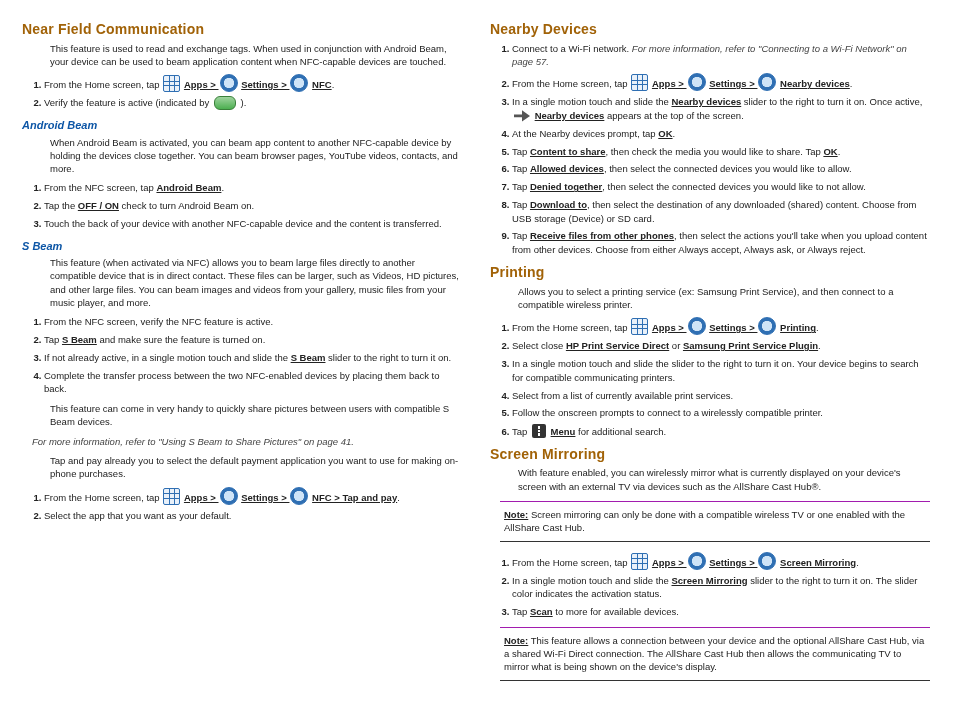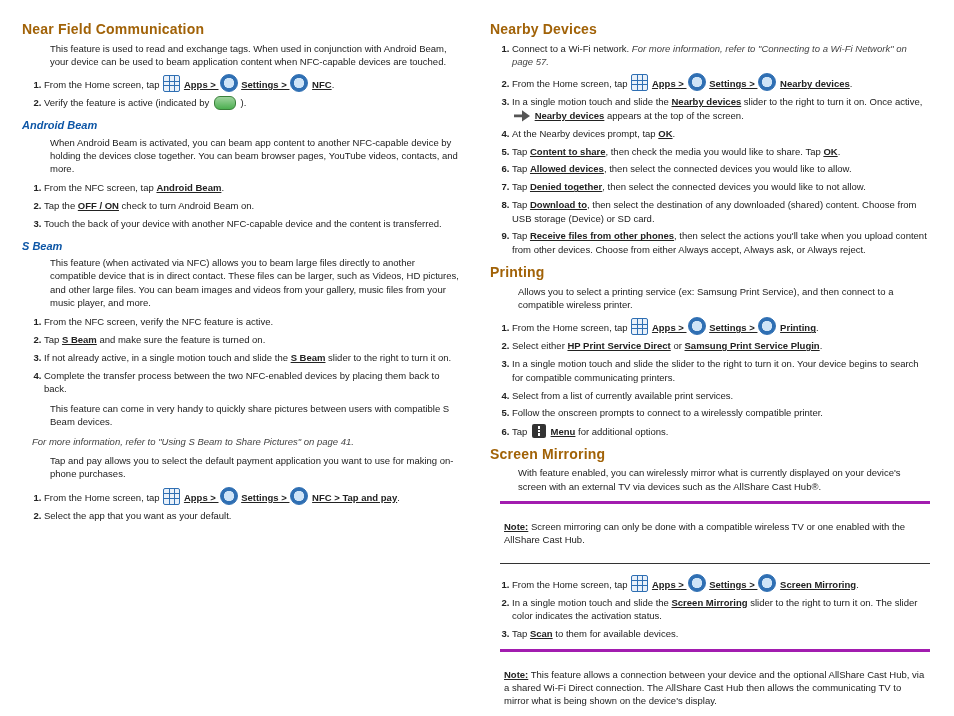--- a/index.html
+++ b/index.html
@@ -101,23 +101,23 @@
   }
   .icon-share {
     display: inline-block;
     vertical-align: -4px;
     width: 16px; height: 14px;
     background: #555;
     clip-path: polygon(0 40%, 50% 40%, 50% 10%, 100% 50%, 50% 90%, 50% 60%, 0 60%);
     margin: 0 2px;
   }
   .note-box {
-    border-top: 3px solid #a21caf;
+    border-top: 1px solid #a21caf;
     border-bottom: 1px solid #333;
-    padding: 16px 4px;
+    padding: 6px 4px;
     margin: 8px 0 10px 10px;
   }
 </style>
 </head>
 <body>
 
 <div class="page">
 
   <div class="col">
 
@@ -160,21 +160,21 @@
         <span>Tap </span><b>S Beam</b><span> and make sure the feature is turned on.</span>
       </li>
       <li>
         <span>If not already active, in a single motion touch and slide the </span><b>S Beam</b><span> slider to the right to turn it on.</span>
       </li>
       <li>Complete the transfer process between the two NFC-enabled devices by placing them back to back.</li>
     </ol>
     <p class="block">This feature can come in very handy to quickly share pictures between users with compatible S Beam devices.</p>
     <p class="ref">For more information, refer to "Using S Beam to Share Pictures" on page 41.</p>
 
-    <p class="block">Tap and pay allows you to select the default payment application you want to use for making on-phone purchases.</p>
+    <p class="block">Tap and pay already you to select the default payment application you want to use for making on-phone purchases.</p>
     <ol class="num">
       <li>
         <span>From the Home screen, tap </span>
         <span class="icon-apps"></span>
         <b>Apps &gt; </b>
         <span class="icon-round"></span>
         <b>Settings &gt; </b>
         <span class="icon-round"></span>
         <b>NFC &gt; Tap and pay</b>.
       </li>
@@ -229,29 +229,29 @@
       <li>
         <span>From the Home screen, tap </span>
         <span class="icon-apps"></span>
         <b>Apps &gt; </b>
         <span class="icon-round"></span>
         <b>Settings &gt; </b>
         <span class="icon-round"></span>
         <b>Printing</b>.
       </li>
       <li>
-        <span>Select either </span><b>HP Print Service Direct</b><span> or </span><b>Samsung Print Service Plugin</b>.
+        <span>Select close </span><b>HP Print Service Direct</b><span> or </span><b>Samsung Print Service Plugin</b>.
       </li>
       <li>In a single motion touch and slide the slider to the right to turn it on. Your device begins to search for compatible communicating printers.</li>
       <li>Select from a list of currently available print services.</li>
       <li>Follow the onscreen prompts to connect to a wirelessly compatible printer.</li>
       <li>
         <span>Tap </span>
         <span class="icon-menu"></span>
-        <b>Menu</b><span> for additional options.</span>
+        <b>Menu</b><span> for additional search.</span>
       </li>
     </ol>
 
     <div class="h1">Screen Mirroring</div>
     <p class="block">With feature enabled, you can wirelessly mirror what is currently displayed on your device's screen with an external TV via devices such as the AllShare Cast Hub®.</p>
 
     <div class="note-box">
       <b>Note:</b>
       <span>Screen mirroring can only be done with a compatible wireless TV or one enabled with the AllShare Cast Hub.</span>
     </div>
@@ -263,21 +263,21 @@
         <b>Apps &gt; </b>
         <span class="icon-round"></span>
         <b>Settings &gt; </b>
         <span class="icon-round"></span>
         <b>Screen Mirroring</b>.
       </li>
       <li>
         <span>In a single motion touch and slide the </span><b>Screen Mirroring</b><span> slider to the right to turn it on. The slider color indicates the activation status.</span>
       </li>
       <li>
-        <span>Tap </span><b>Scan</b><span> to them for available devices.</span>
+        <span>Tap </span><b>Scan</b><span> to more for available devices.</span>
       </li>
     </ol>
 
     <div class="note-box">
       <b>Note:</b>
       <span>This feature allows a connection between your device and the optional AllShare Cast Hub, via a shared Wi-Fi Direct connection. The AllShare Cast Hub then allows the communicating TV to mirror what is being shown on the device's display.</span>
     </div>
 
   </div>
 </div>

